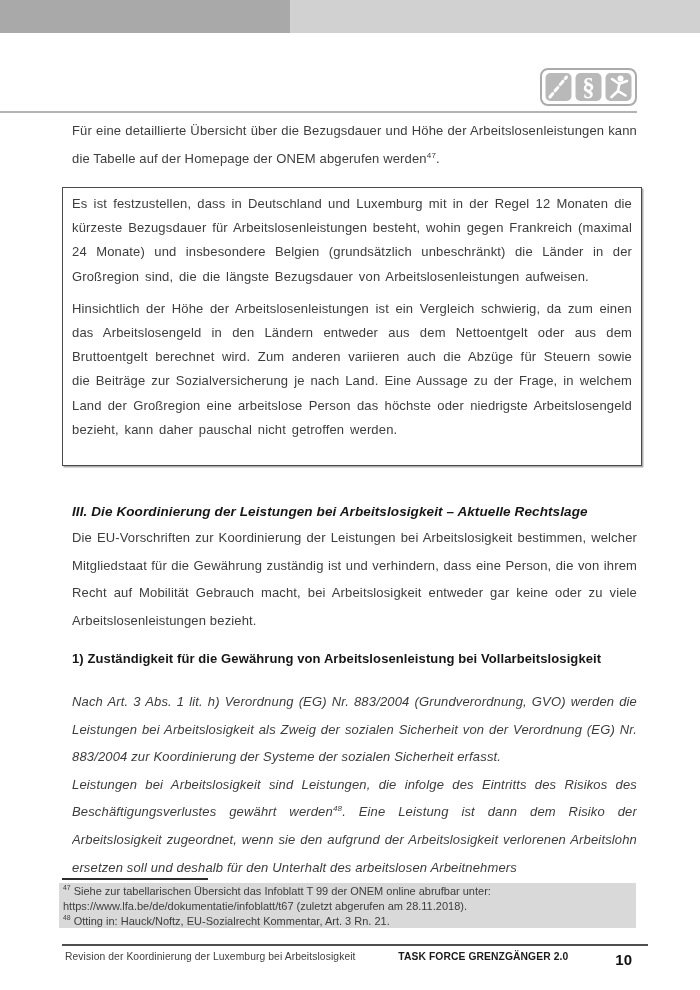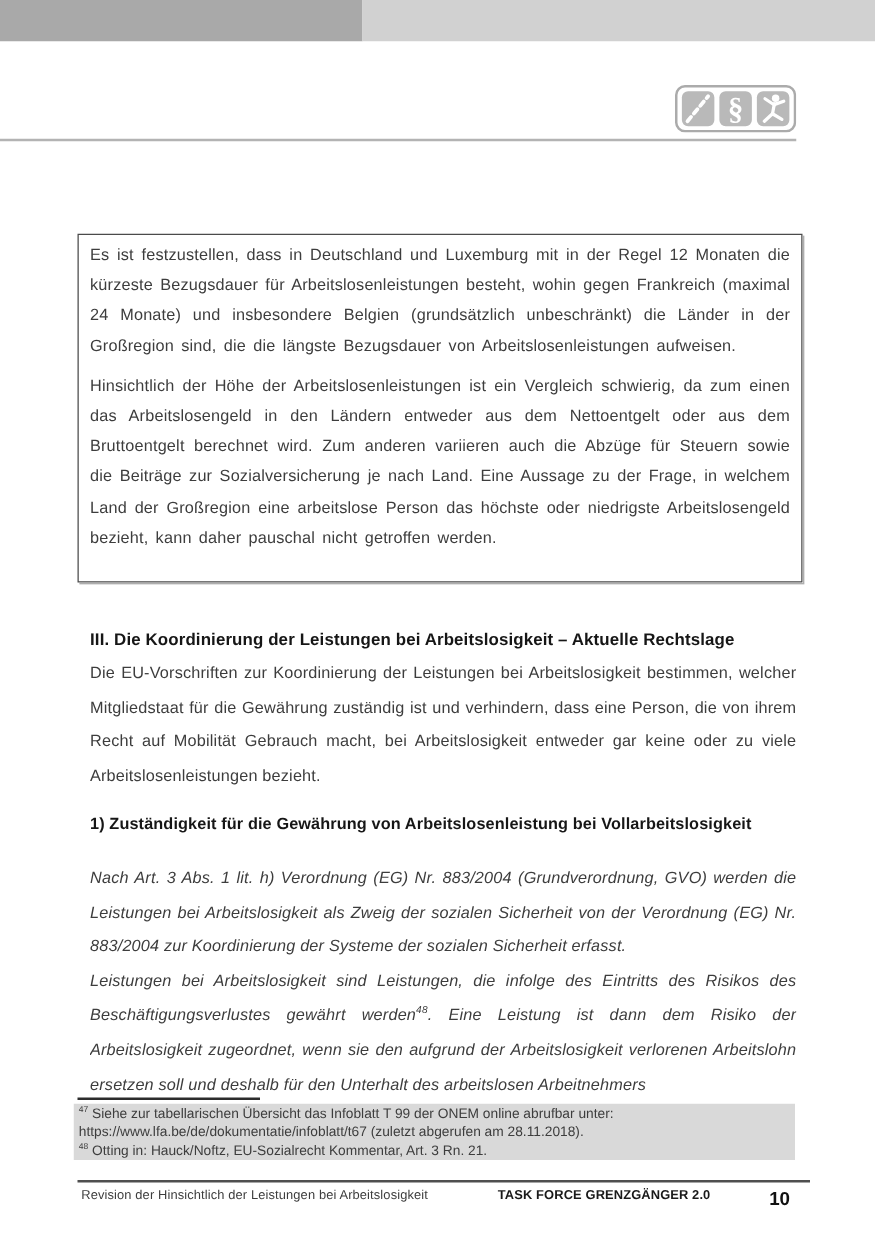--- a/index.html
+++ b/index.html
@@ -57,20 +57,21 @@
   .text-box p + p { margin-top: 8px; }
 
   h2.section-heading {
     position: absolute;
     left: 72px; top: 504px;
     font-size: 13.5px;
     font-weight: bold;
     color: #161616;
     white-space: nowrap;
     letter-spacing: 0.1px;
+    font-style: italic;
   }
   .section-para { top: 524px; }
 
   h3.subsection-heading {
     position: absolute;
     left: 72px; top: 651px;
     font-size: 13px;
     font-weight: bold;
     color: #161616;
     white-space: nowrap;
@@ -137,20 +138,21 @@
         <path d="M79.5 15 L78 23"></path>
         <path d="M79.5 16 L72 11"></path>
         <path d="M79.8 15.5 L87 13"></path>
         <path d="M78 23 L71.5 29"></path>
         <path d="M78 23 L85.5 27.5"></path>
       </g>
     </svg>
   </div>
   <div class="header-rule"></div>
 
+  <p class="blk intro"><span>Für eine detaillierte Übersicht über die Bezugsdauer und Höhe der Arbeitslosenleistungen kann die Tabelle auf der Homepage der ONEM abgerufen werden</span><sup>47</sup><span>.</span></p>
 
   <div class="text-box">
     <p>Es ist festzustellen, dass in Deutschland und Luxemburg mit in der Regel 12 Monaten die kürzeste Bezugsdauer für Arbeitslosenleistungen besteht, wohin gegen Frankreich (maximal 24 Monate) und insbesondere Belgien (grundsätzlich unbeschränkt) die Länder in der Großregion sind, die die längste Bezugsdauer von Arbeitslosenleistungen aufweisen.</p>
     <p>Hinsichtlich der Höhe der Arbeitslosenleistungen ist ein Vergleich schwierig, da zum einen das Arbeitslosengeld in den Ländern entweder aus dem Nettoentgelt oder aus dem Bruttoentgelt berechnet wird. Zum anderen variieren auch die Abzüge für Steuern sowie die Beiträge zur Sozialversicherung je nach Land. Eine Aussage zu der Frage, in welchem Land der Großregion eine arbeitslose Person das höchste oder niedrigste Arbeitslosengeld bezieht, kann daher pauschal nicht getroffen werden.</p>
   </div>
 
   <h2 class="section-heading">III. Die Koordinierung der Leistungen bei Arbeitslosigkeit – Aktuelle Rechtslage</h2>
   <p class="blk section-para">Die EU-Vorschriften zur Koordinierung der Leistungen bei Arbeitslosigkeit bestimmen, welcher Mitgliedstaat für die Gewährung zuständig ist und verhindern, dass eine Person, die von ihrem Recht auf Mobilität Gebrauch macht, bei Arbeitslosigkeit entweder gar keine oder zu viele Arbeitslosenleistungen bezieht.</p>
 
   <h3 class="subsection-heading">1) Zuständigkeit für die Gewährung von Arbeitslosenleistung bei Vollarbeitslosigkeit</h3>
@@ -161,20 +163,20 @@
 
   <div class="footnote-rule"></div>
   <div class="footnotes">
     <div><sup>47</sup><span> Siehe zur tabellarischen Übersicht das Infoblatt T 99 der ONEM online abrufbar unter:</span></div>
     <div><span>https://www.lfa.be/de/dokumentatie/infoblatt/t67 (zuletzt abgerufen am 28.11.2018).</span></div>
     <div><sup>48</sup><span> Otting in: Hauck/Noftz, EU-Sozialrecht Kommentar, Art. 3 Rn. 21.</span></div>
   </div>
 
   <div class="footer-rule"></div>
   <div class="footer-row">
-    <span class="footer-left">Revision der Hinsichtlich der Leistungen bei Arbeitslosigkeit</span>
+    <span class="footer-left">Revision der Koordinierung der Luxemburg bei Arbeitslosigkeit</span>
     <span class="footer-right">
       <span class="footer-brand">TASK FORCE GRENZGÄNGER 2.0</span>
       <span class="footer-page">10</span>
     </span>
   </div>
 
 </div>
 
 </body></html>

